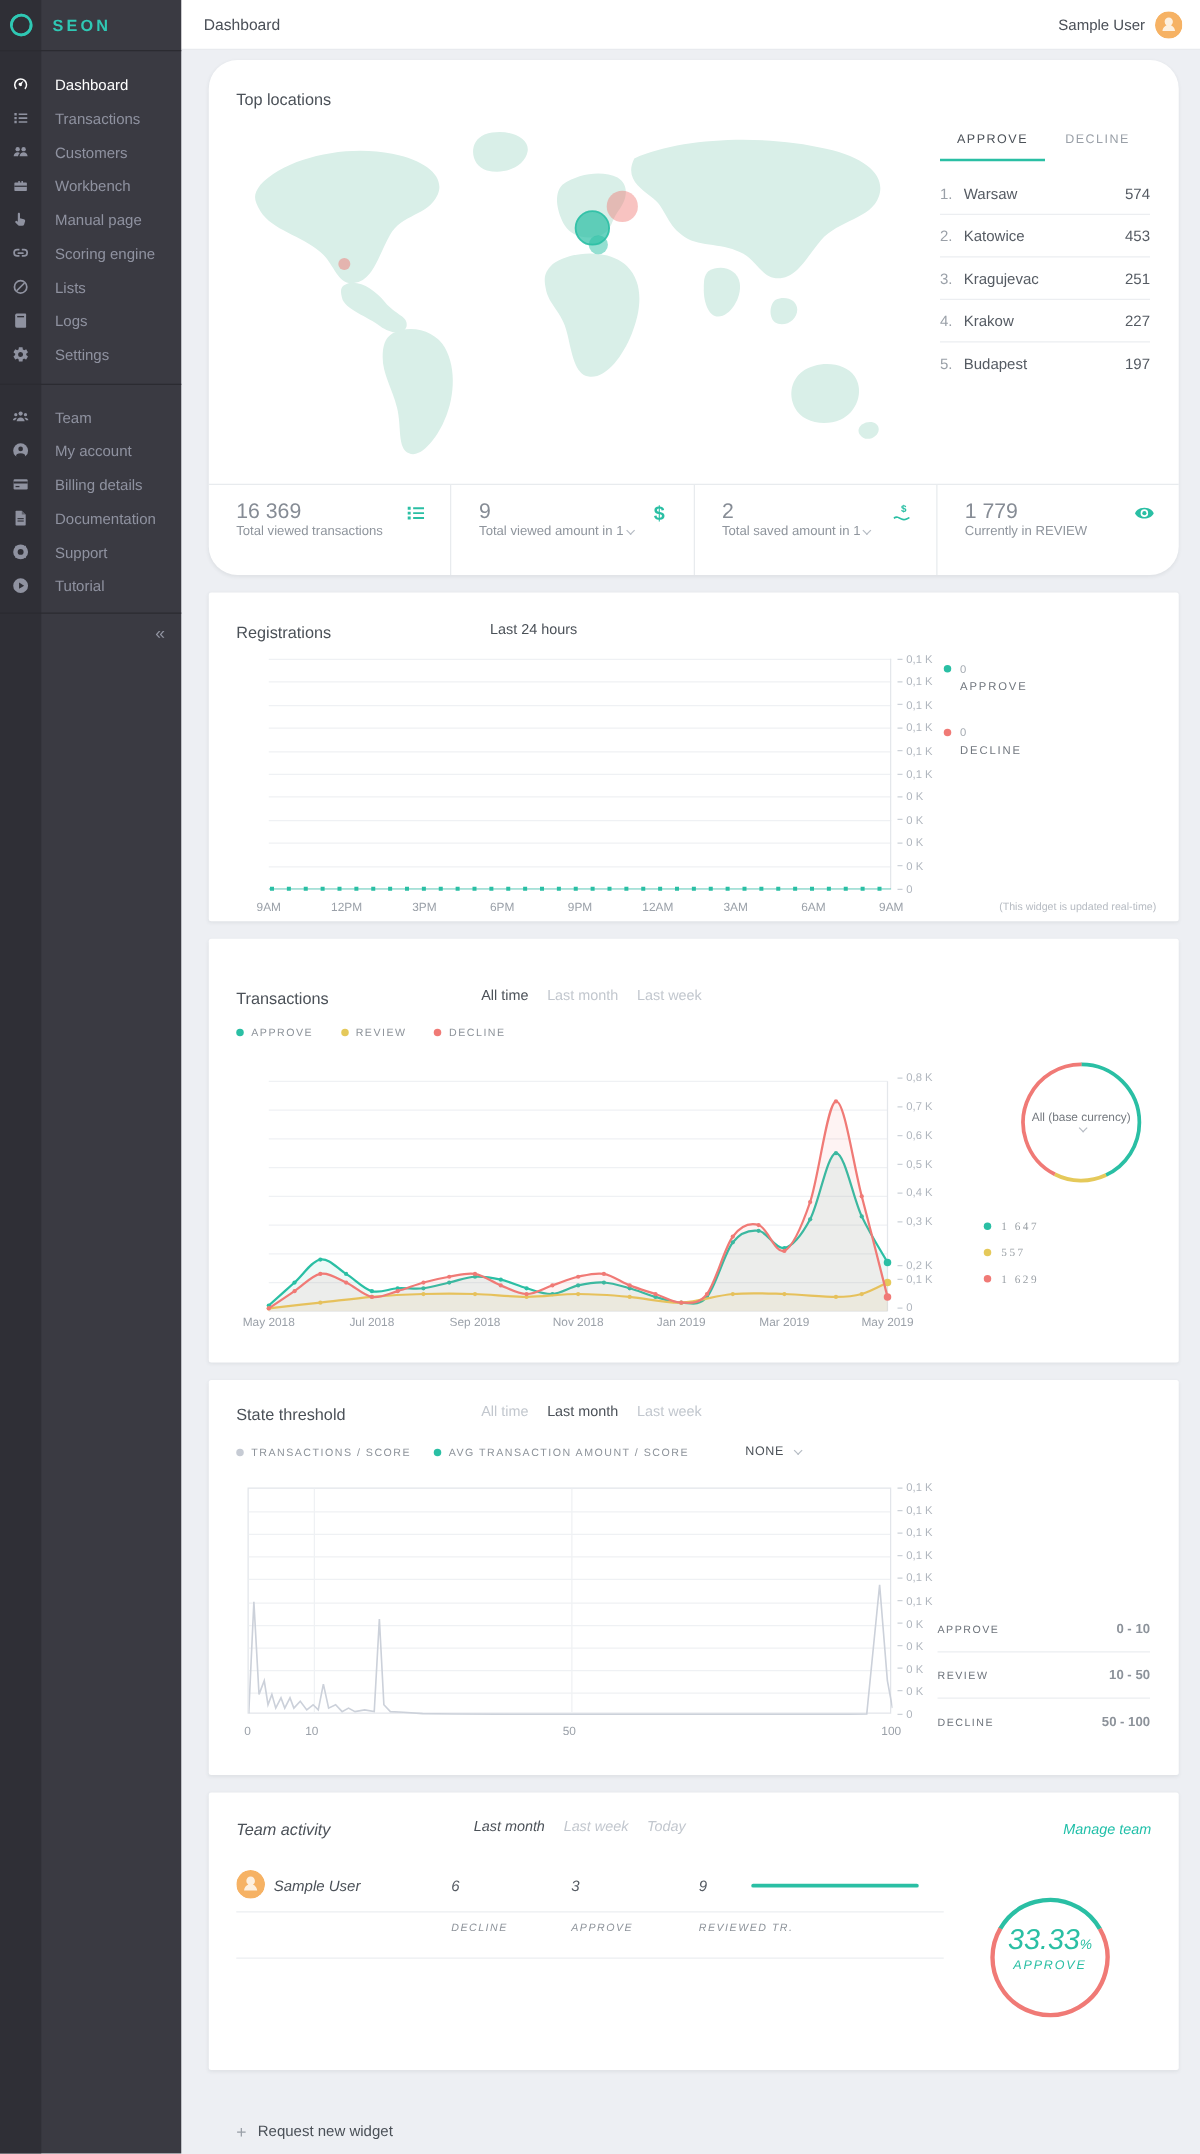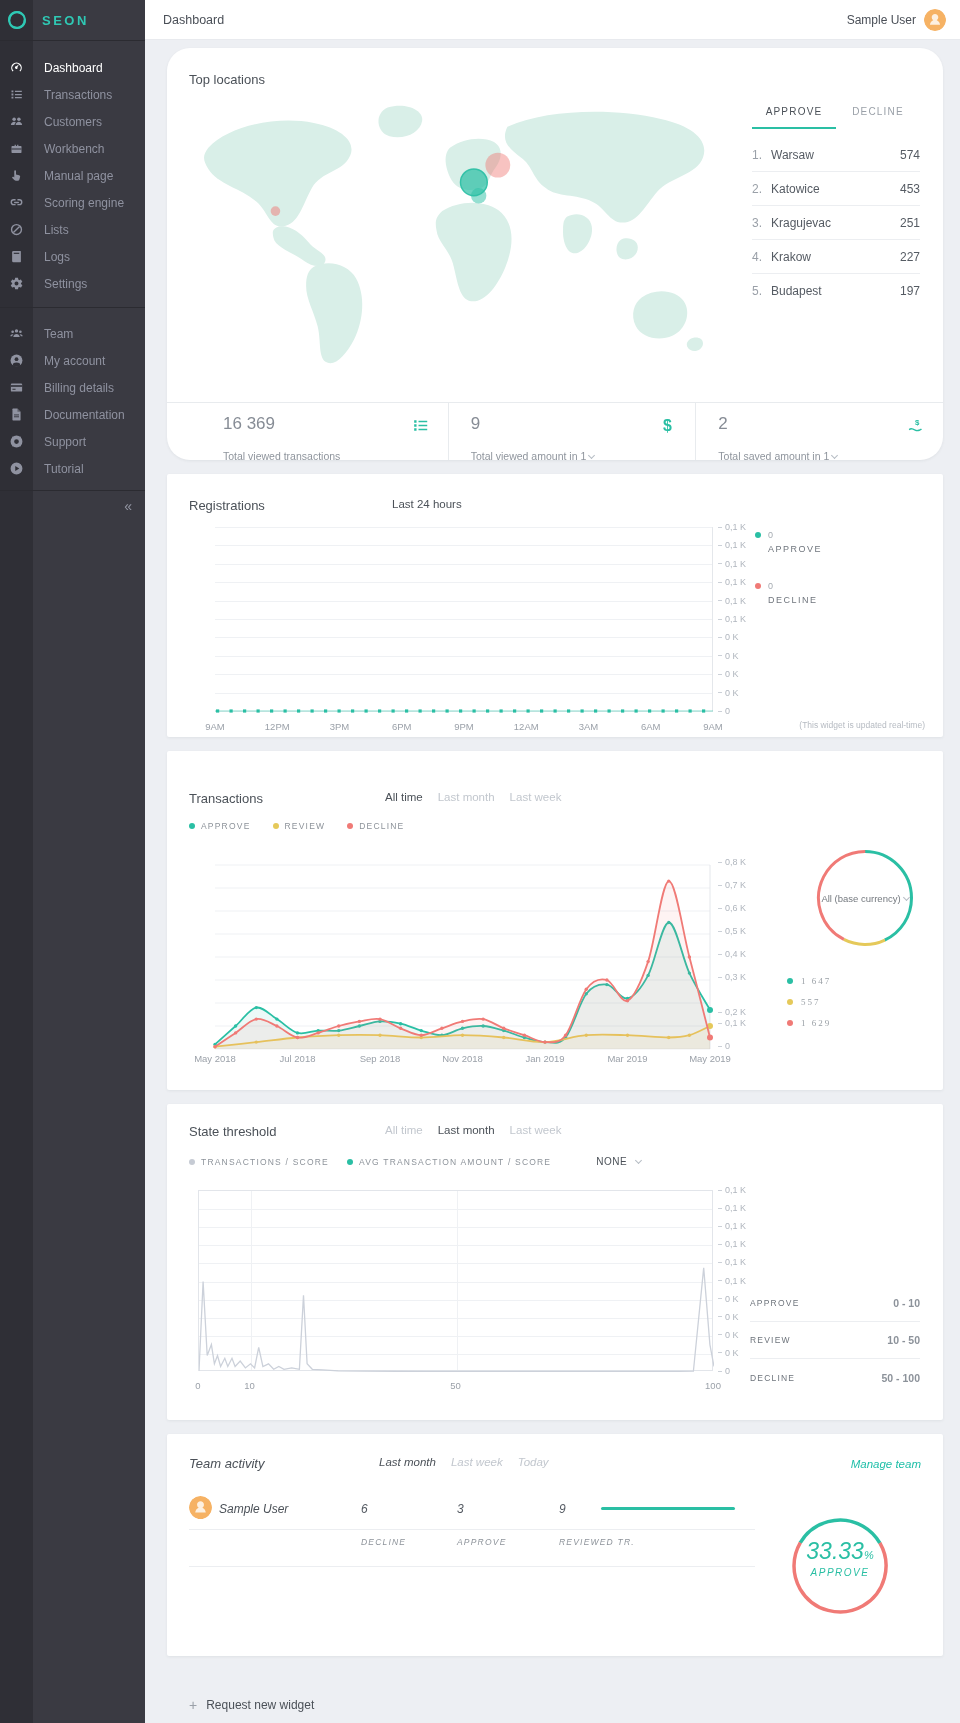--- a/index.html
+++ b/index.html
@@ -51,25 +51,25 @@
   #map-wrap{position:absolute;left:20px;top:50px;width:545px;height:278px;}
   #map-wrap svg{width:100%;height:100%;display:block;}
   #loc-tabs{position:absolute;left:585px;top:58px;width:168px;display:flex;}
   .loc-tab{flex:1;text-align:center;font-size:10px;letter-spacing:1.2px;color:#9aa0a8;padding-bottom:10px;border-bottom:2px solid transparent;cursor:pointer;}
   .loc-tab.active{color:#4b5158;border-bottom-color:#2abfa4;}
   #loc-rows{position:absolute;left:585px;top:90px;width:168px;}
   .loc-row{display:flex;align-items:center;height:34px;border-bottom:1px solid #eceef1;font-size:12px;color:#555b63;}
   .loc-row:last-child{border-bottom:none;}
   .loc-rank{width:19px;color:#9aa0a8;}
   .loc-city{flex:1;}
-  #stats-row{position:absolute;left:0;right:0;bottom:0;height:58px;border-top:1px solid #e8ebee;display:flex;padding-left:34px;}
+  #stats-row{position:absolute;left:0;right:0;bottom:0;height:73px;border-top:1px solid #e8ebee;display:flex;}
   .stat-cell{flex:1;position:relative;border-left:1px solid #e8ebee;padding:11px 20px 0 22px;}
   .stat-cell:first-child{border-left:none;}
   .stat-num{font-size:17px;color:#868c95;}
-  .stat-label{margin-top:16px;font-size:10.5px;color:#8f959d;display:flex;align-items:center;}
+  .stat-label{margin-top:0;font-size:10.5px;color:#8f959d;display:flex;align-items:center;}
   .stat-icon{position:absolute;right:18px;top:13px;width:19px;height:19px;}
   .stat-icon svg{width:19px;height:19px;display:block;}
 
   
   .hgrid{position:absolute;left:0;right:0;height:1px;background:#eff1f4;}
   .vaxis{position:absolute;right:0;top:0;bottom:0;width:1px;background:#e4e7eb;}
   .ytick{position:absolute;font-size:9px;color:#b0b6be;display:flex;align-items:center;white-space:nowrap;text-align:center;}
   .ytick::before{content:'';width:4px;height:1px;background:#ccd1d8;margin-right:3px;}
   .xlab{position:absolute;font-size:9.5px;color:#9ba1a9;text-align:center;}
   .micro{font-size:8.5px;letter-spacing:1.2px;color:#8d939a;}
@@ -82,21 +82,21 @@
   #reg-note{position:absolute;right:18px;top:246px;font-size:8.5px;color:#b6bbc2;}
   .timeframe{position:absolute;left:225px;top:24px;font-size:11.5px;color:#4b5158;}
 
   
   #tx-legend{position:absolute;left:22px;top:70px;display:flex;gap:22px;align-items:center;}
   .leg-item{display:flex;align-items:center;gap:6px;}
   #tx-plot{position:absolute;left:48px;top:111px;width:495px;height:184px;}
   #tx-plot svg{position:absolute;left:0;top:0;overflow:visible;}
   #tx-donut-box{position:absolute;left:648px;top:97px;width:100px;height:100px;}
   #tx-donut-box svg{position:absolute;left:0;top:0;}
-  #tx-donut-label{position:absolute;left:-8px;top:0;width:116px;height:100px;display:flex;align-items:center;justify-content:center;font-size:9.5px;color:#74797f;white-space:nowrap;cursor:pointer;}
+  #tx-donut-label{position:absolute;left:-8px;top:0;width:116px;height:100px;display:flex;align-items:center;justify-content:center;font-size:9.5px;color:#74797f;white-space:nowrap;cursor:pointer;flex-direction:column;}
   #tx-dleg{position:absolute;left:620px;top:225px;font-family:Liberation Serif, serif;}
   .dleg-row{display:flex;align-items:center;gap:8px;margin-bottom:11px;}
   .dleg-val{font-size:9px;letter-spacing:2px;color:#9aa0a6;}
 
   
   #st-legend{position:absolute;left:22px;top:52px;display:flex;gap:18px;align-items:center;}
   .none-lab{font-size:10px;color:#4b5158;letter-spacing:.5px;cursor:pointer;margin-left:27px;}
   #st-box{position:absolute;left:31px;top:86px;width:515px;height:181px;border:1px solid #e2e5ea;}
   .vgrid{position:absolute;top:0;bottom:0;width:1px;background:#eff1f4;}
   #st-box svg{position:absolute;left:0;top:0;}
@@ -380,20 +380,32 @@
         <div class="stat-cell">
           <div class="stat-num">2</div>
           <div class="stat-label">
             <span>Total saved amount in 1</span>
             <span class="chev"></span>
           </div>
           <span class="stat-icon">
             <svg viewBox="0 0 24 24" fill="#2abfa4">
               <text x="14" y="11" text-anchor="middle" font-size="10" font-weight="bold" fill="#2abfa4" font-family="Liberation Sans, sans-serif">$</text>
               <path d="M3.5 16.3c1.7-1.3 3.7-1.5 5.6-.5l2.8 1.4c1.9.9 4.3.4 7-1.4l1.3 1.2c-3.1 2.3-6.2 3-8.9 1.7l-2.7-1.3c-1.4-.7-2.8-.5-4.3.5z"></path>
+            </svg>
+          </span>
+        </div>
+        <div class="stat-cell">
+          <div class="stat-num">1 779</div>
+          <div class="stat-label">
+            <span>Currently in REVIEW</span>
+          </div>
+          <span class="stat-icon">
+            <svg viewBox="0 0 24 24" fill="#2abfa4">
+              <path fill-rule="evenodd" d="M12 6.5c4.2 0 7.9 2.1 9.5 5.5-1.6 3.4-5.3 5.5-9.5 5.5S4.1 15.4 2.5 12C4.1 8.6 7.8 6.5 12 6.5zm0 1.7A3.8 3.8 0 1 0 12 15.8 3.8 3.8 0 0 0 12 8.2z"></path>
+              <circle cx="12" cy="12" r="2.1"></circle>
             </svg>
           </span>
         </div>
       </div>
   </section>
 
   <section class="card" id="card-registrations">
     <div class="card-title" style="top:24px">Registrations</div>
     <div class="timeframe">Last 24 hours</div>
     <div id="reg-plot">

